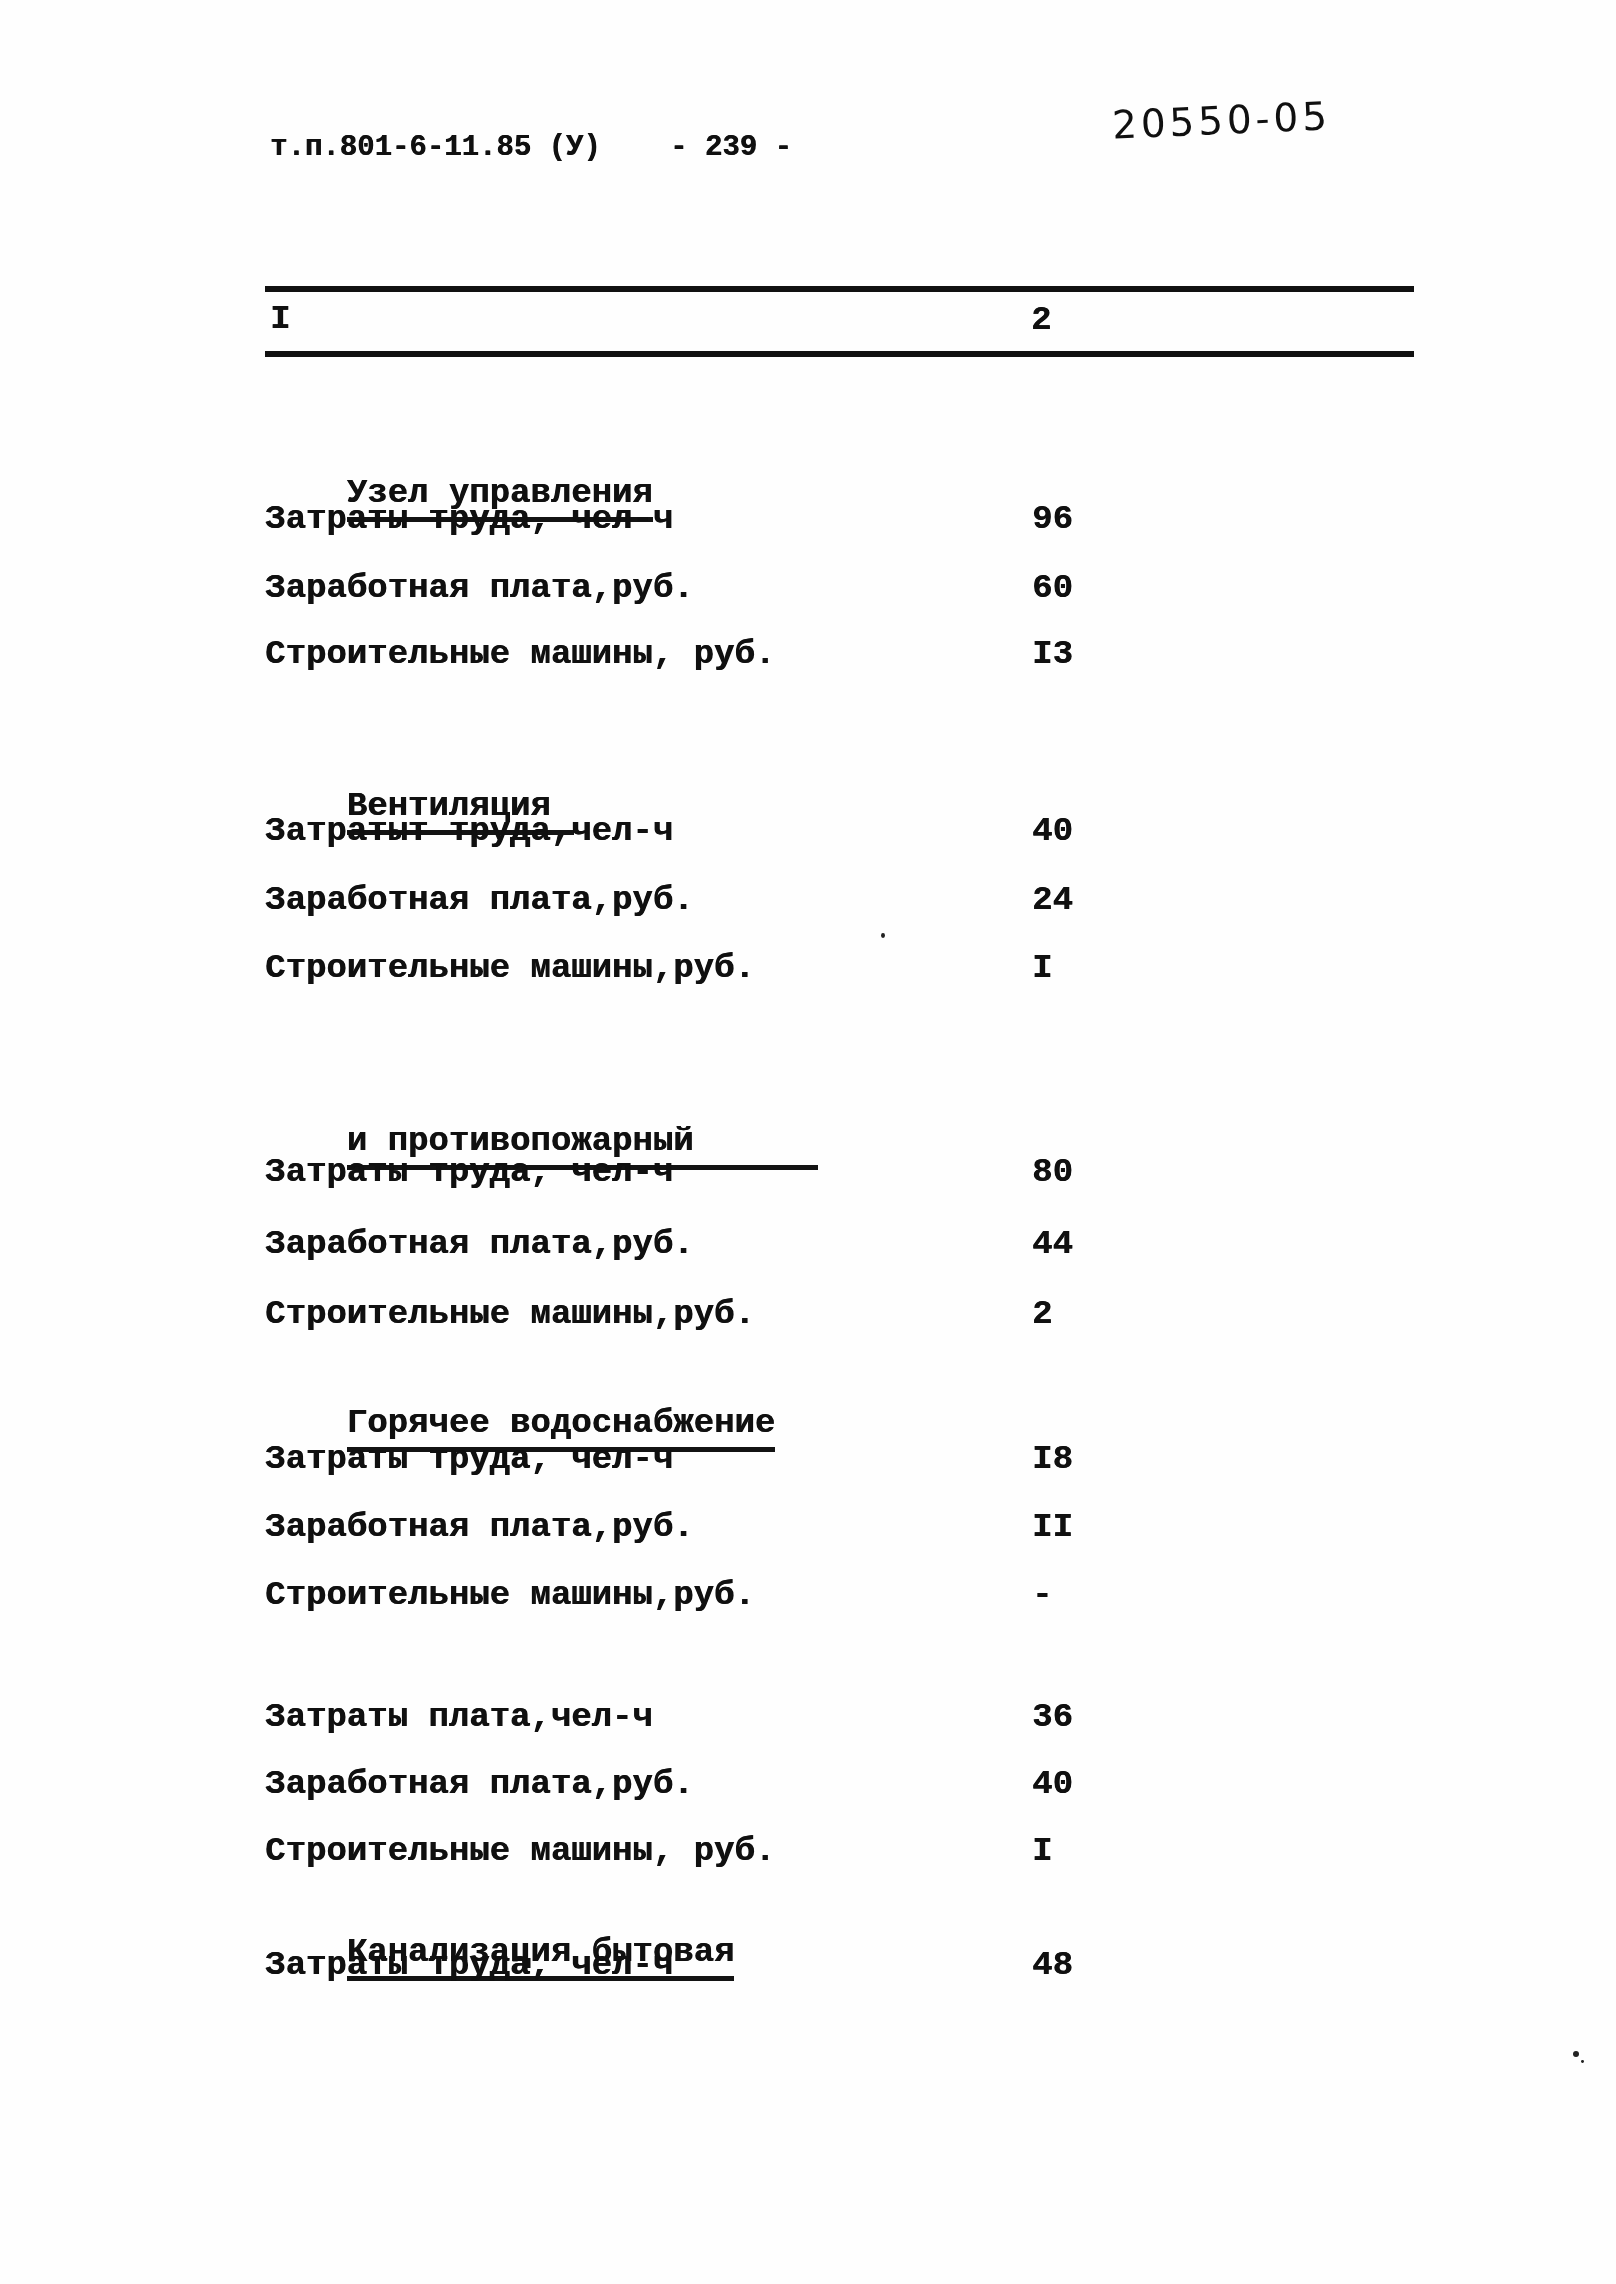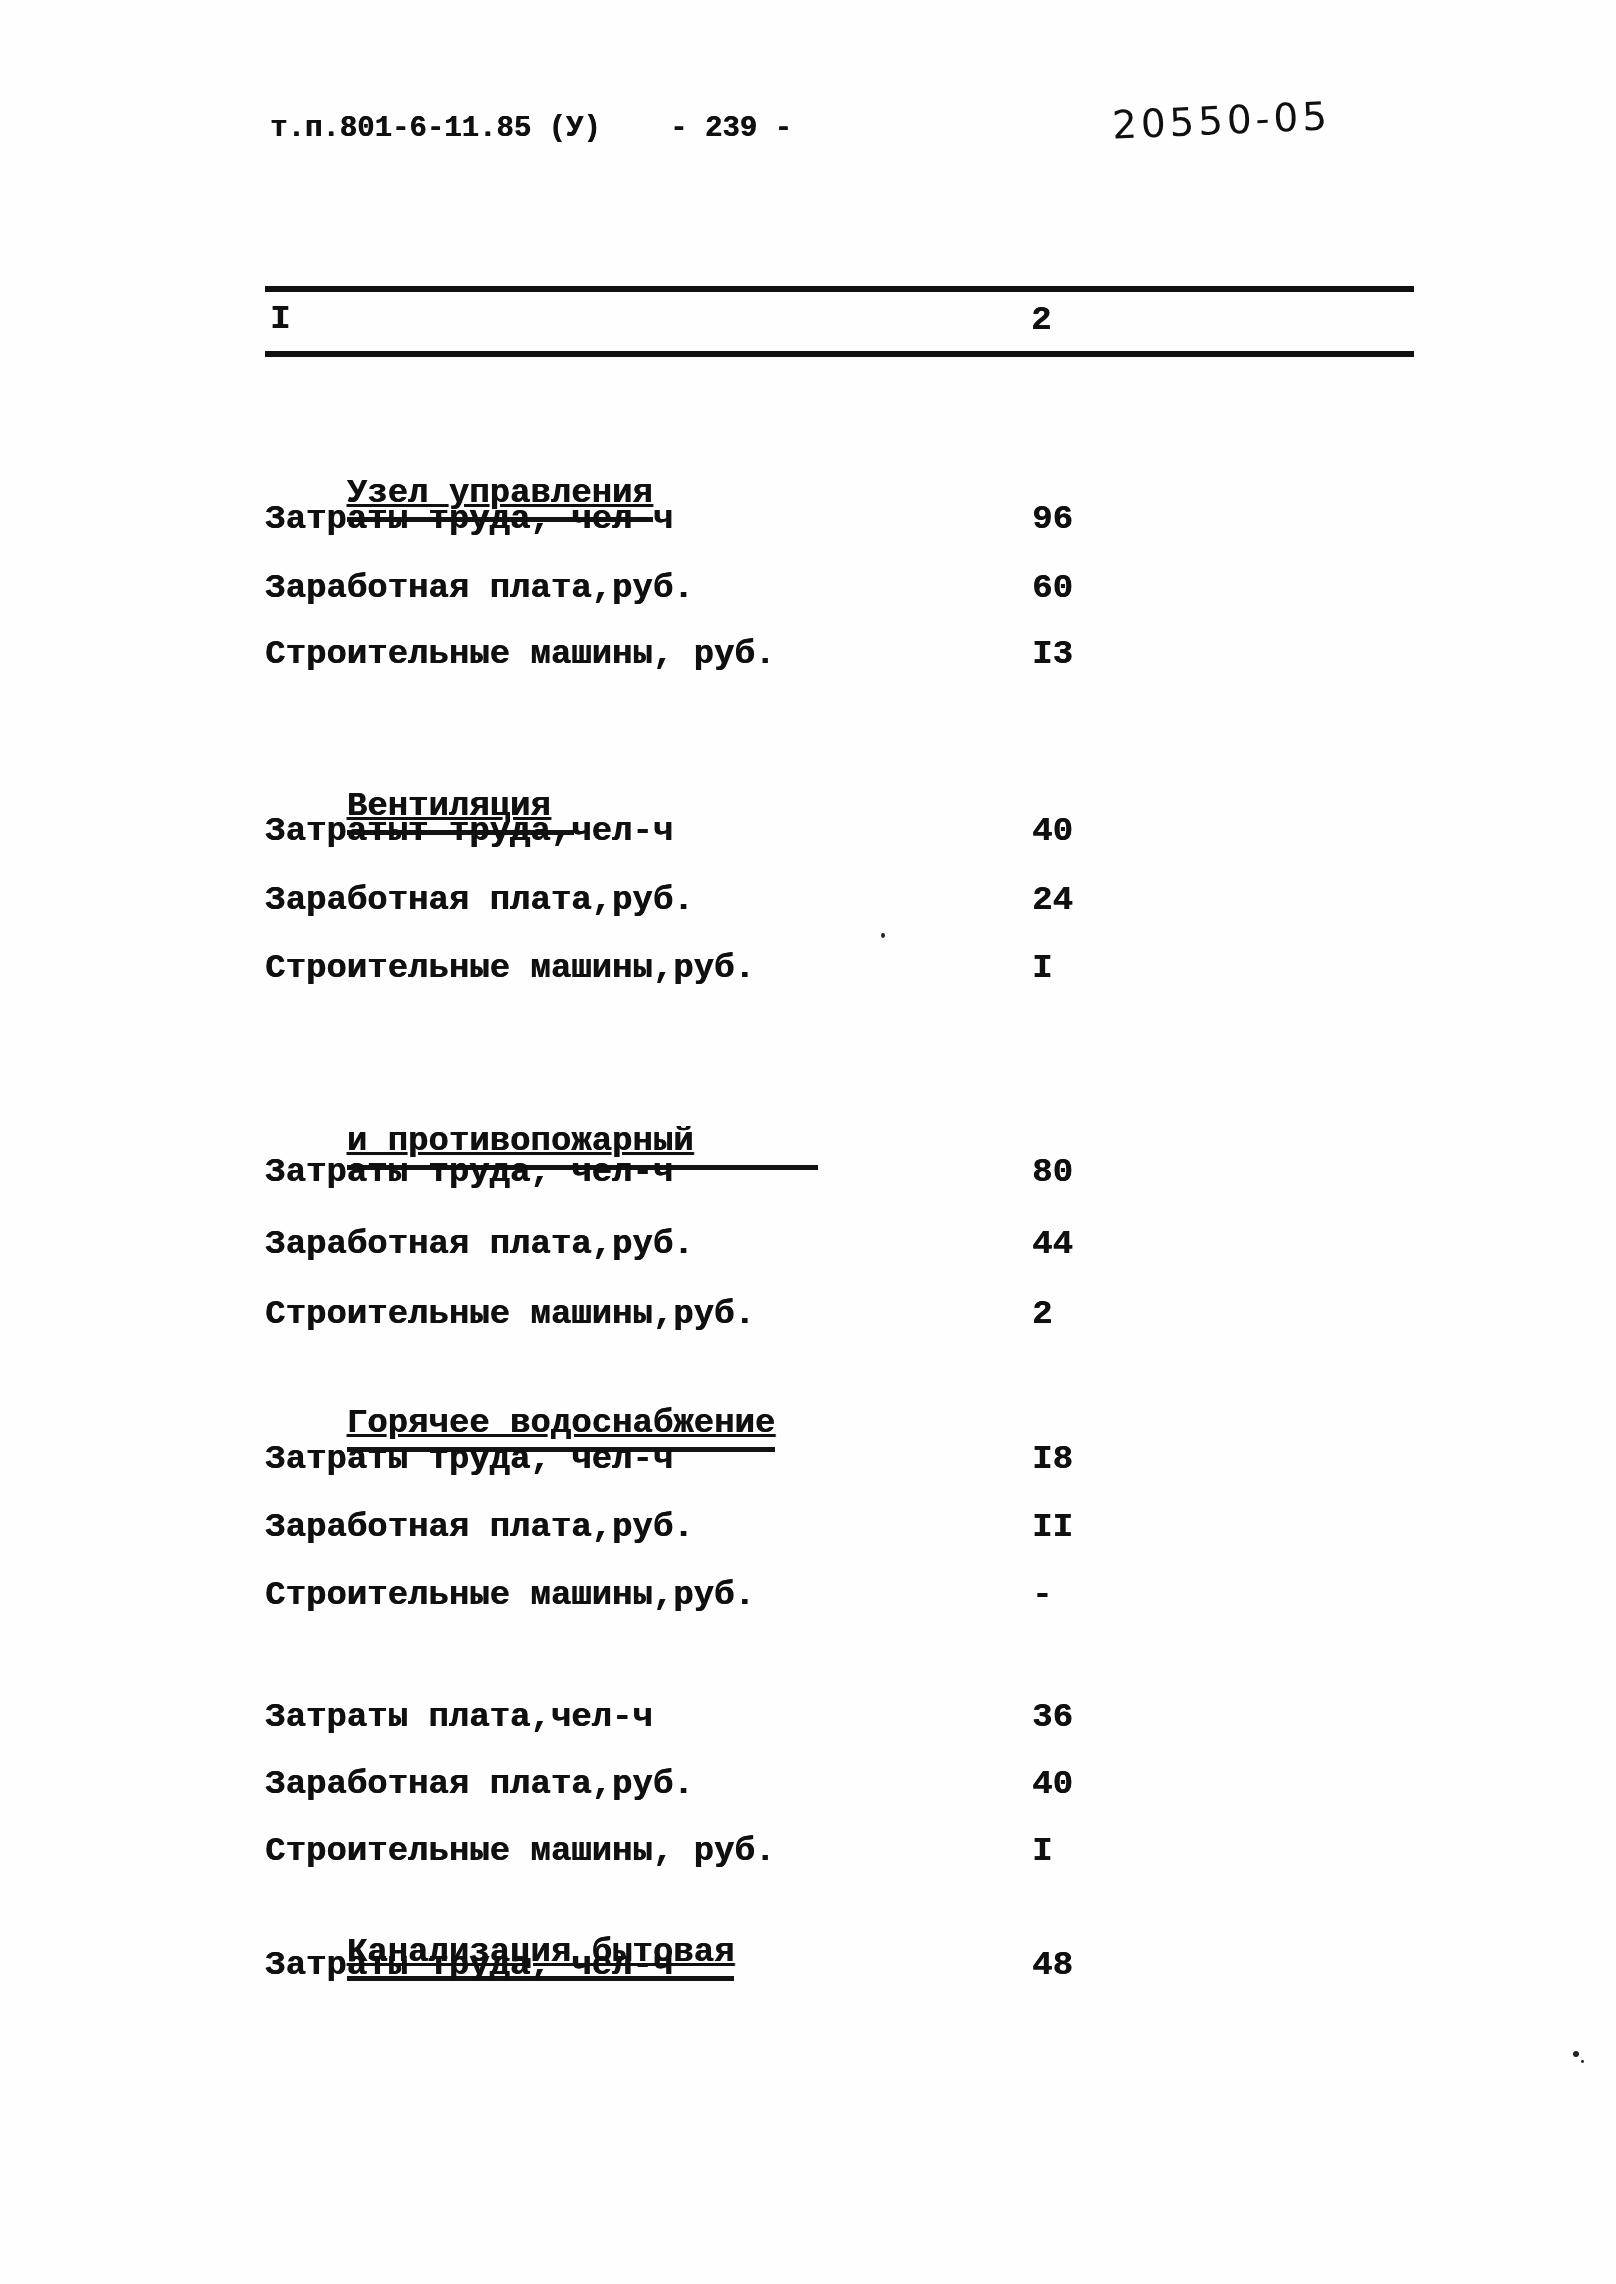--- a/index.html
+++ b/index.html
@@ -13,42 +13,41 @@
     overflow:hidden;
   }
   .typed {
     position:absolute;
     font-size:34px;
     font-weight:700;
     letter-spacing:0px;
     white-space:pre;
     text-shadow:0.6px 0 0 currentColor;
   }
-  .hdr { font-size:29px; }
+  .hdr { font-size:29px;margin-top:19px; }
   .stamp {
     position:absolute;
     font-family:"DejaVu Sans",sans-serif;
     font-weight:400;
     font-size:39px;
     letter-spacing:3.9px;
     transform:rotate(-2.5deg);
     white-space:pre;
   }
   .rule {
     position:absolute;
     left:265px;
     width:1149px;
     height:5.9px;
     background:#111;
   }
   .u {
     display:inline-block;
     border-bottom:5.9px solid #131313;
     padding-bottom:4.9px;
-    text-decoration:underline;
   }
   .ext-s { padding-right:23.4px; }
   .ext-l { padding-right:125px;text-align:center; }
   .val { left:1032px; }
   .speck { position:absolute; background:#222; border-radius:50%; }
 </style>
 </head>
 <body>
 
 <div class="page">

